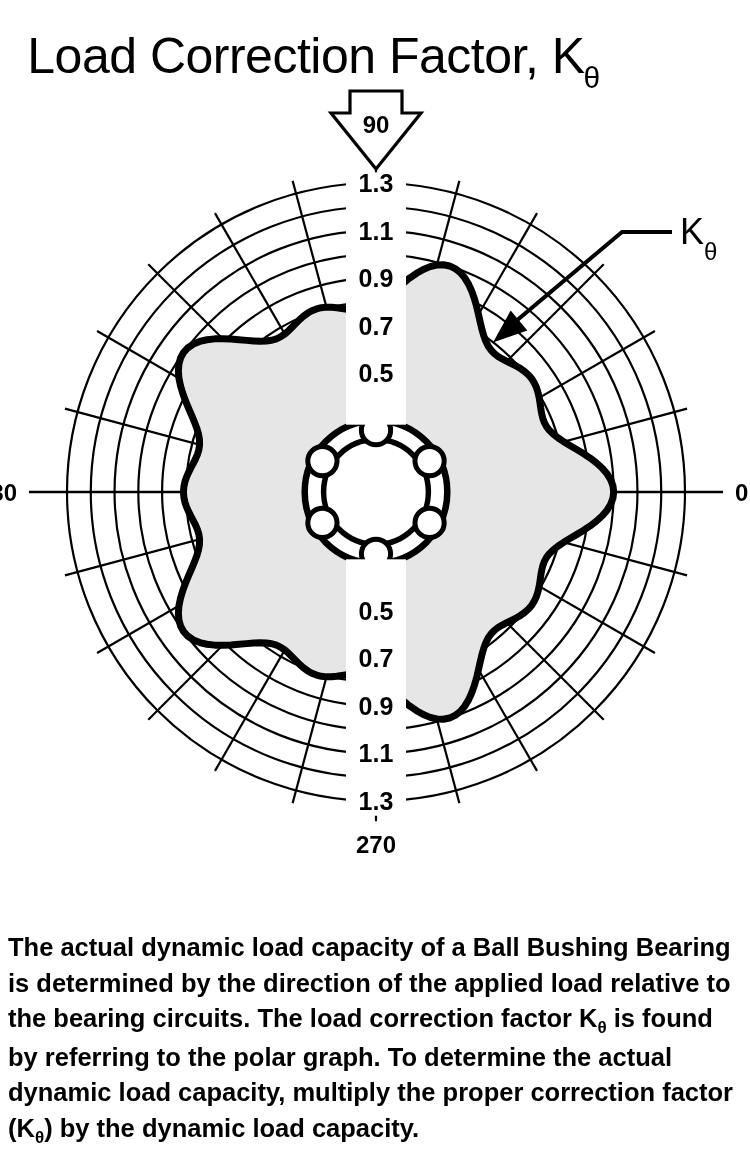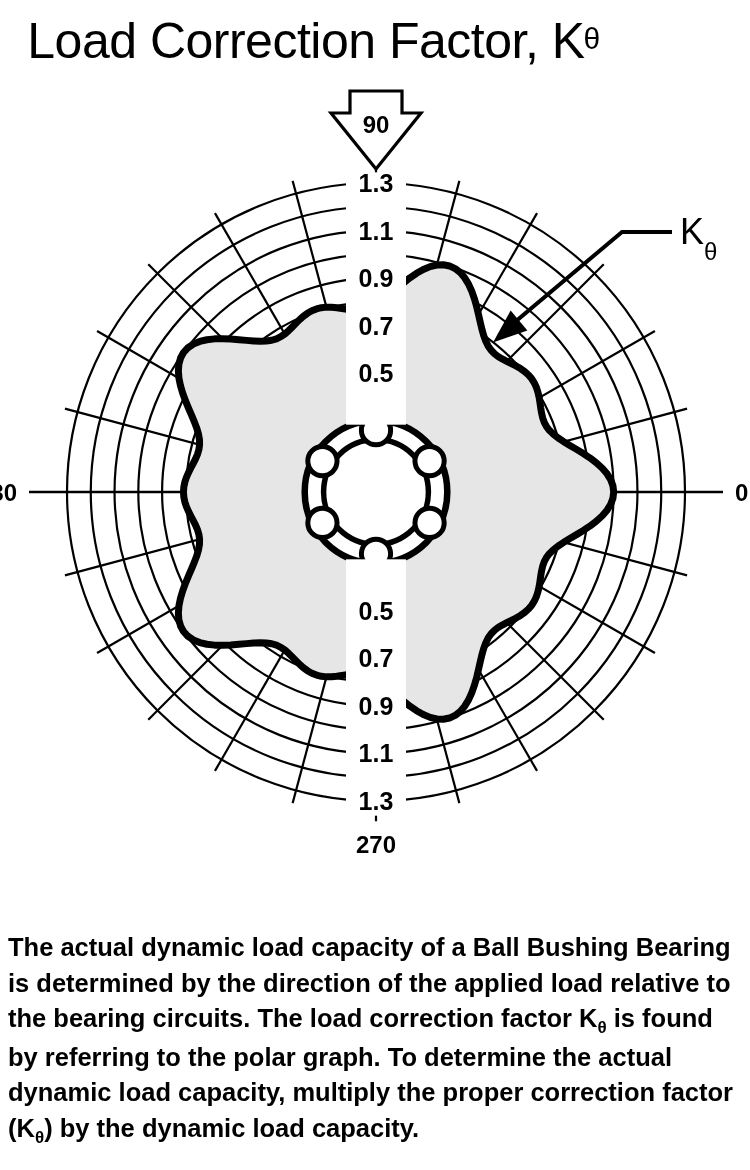--- a/index.html
+++ b/index.html
@@ -6,22 +6,22 @@
   body{
     width:750px;height:1170px;
     background:#ffffff;
     font-family:"Liberation Sans", sans-serif;
     color:#000;
     position:relative;
     overflow:hidden;
   }
   #title{
     position:absolute;
-    top:12px;left:0;width:628px;height:82px;
-    display:flex;align-items:flex-start;justify-content:center;
+    top:3px;left:0;width:628px;height:82px;
+    display:flex;align-items:flex-end;justify-content:center;
     font-size:50px;
     font-weight:400;
     letter-spacing:-0.5px;
     white-space:nowrap;
   }
   #title .sub{
     font-size:30px;
     vertical-align:sub;
     position:relative;
     top:10px;

